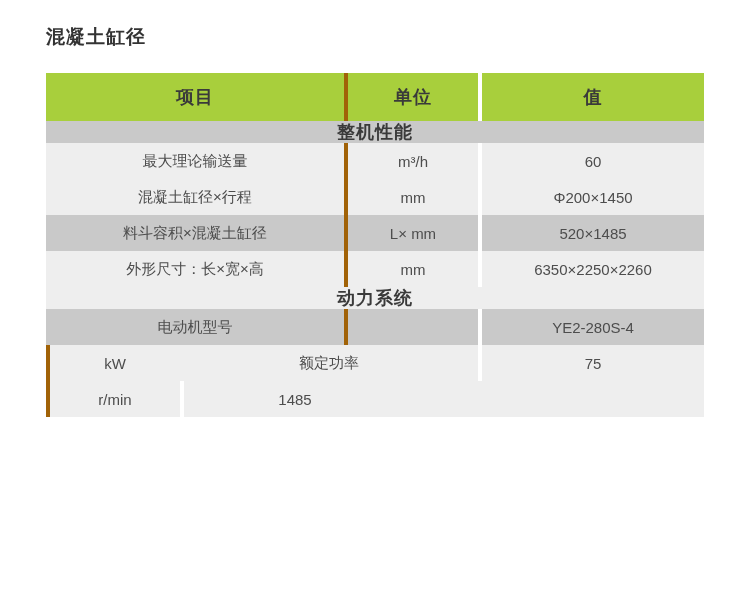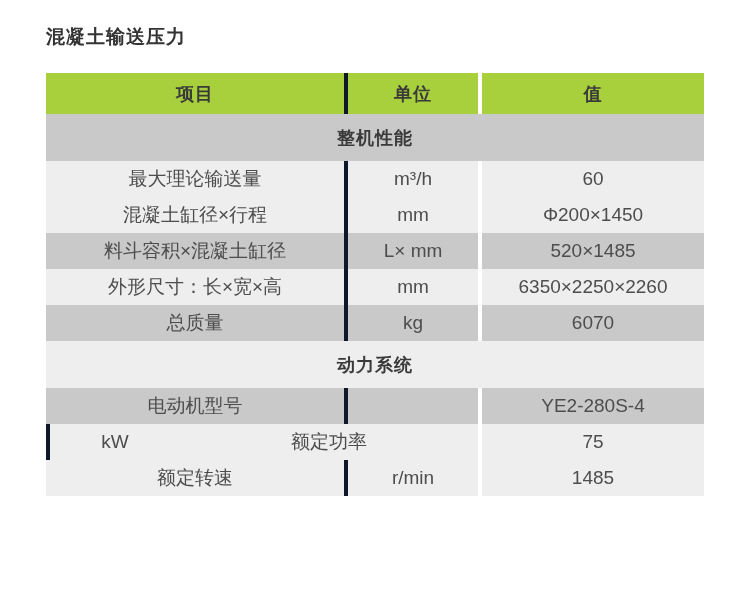--- a/index.html
+++ b/index.html
@@ -18,48 +18,48 @@
   .page { padding: 24px 0 0 46px; }
   .page-title {
     font-size: 19px;
     font-weight: bold;
     color: #333333;
     letter-spacing: 1px;
     margin-bottom: 23px;
   }
   .spec-table { width: 658px; }
   .row { display: flex; width: 100%; }
-  .header-row { height: 41px; background: var(--header-green); }
+  .header-row { height: 48px; background: var(--header-green); }
   .hcell {
     display: flex; align-items: center; justify-content: center;
     font-size: 18px; font-weight: bold; color: var(--text-dark);
     letter-spacing: 1px;
   }
   .section-row {
-    height: 47px;
+    height: 22px;
     display: flex; align-items: center; justify-content: center;
     font-size: 18px; font-weight: bold; color: var(--text-dark);
     letter-spacing: 1px;
   }
   .data-row { height: 36px; }
   .cell {
     display: flex; align-items: center; justify-content: center;
-    font-size: 19px; color: var(--text-data); text-align: center;
+    font-size: 15px; color: var(--text-data); text-align: center;
   }
   .c1 { width: 298px; }
-  .c2 { width: 134px; border-left: 4px solid #0f172a; }
+  .c2 { width: 134px; border-left: 4px solid #a16207; }
   .c3 { width: 226px; border-left: 4px solid #ffffff; }
   .dark { background: var(--row-dark); }
   .light { background: var(--row-light); }
 </style>
 </head>
 <body>
 
 <div class="page">
-  <div class="page-title">混凝土输送压力</div>
+  <div class="page-title">混凝土缸径</div>
 
   <div class="spec-table">
 
     <div class="row header-row">
       <div class="hcell c1">项目</div>
       <div class="hcell c2">单位</div>
       <div class="hcell c3">值</div>
     </div>
 
     <div class="section-row dark">整机性能</div>
@@ -82,41 +82,35 @@
       <div class="cell c2">L× mm</div>
       <div class="cell c3">520×1485</div>
     </div>
 
     <div class="row data-row light">
       <div class="cell c1">外形尺寸：长×宽×高</div>
       <div class="cell c2">mm</div>
       <div class="cell c3">6350×2250×2260</div>
     </div>
 
-    <div class="row data-row dark">
-      <div class="cell c1">总质量</div>
-      <div class="cell c2">kg</div>
-      <div class="cell c3">6070</div>
-    </div>
 
     <div class="section-row light">动力系统</div>
 
     <div class="row data-row dark">
       <div class="cell c1">电动机型号</div>
       <div class="cell c2"></div>
       <div class="cell c3">YE2-280S-4</div>
     </div>
 
     <div class="row data-row light">
       <div class="cell c2">kW</div>
       <div class="cell c1">额定功率</div>
       <div class="cell c3">75</div>
     </div>
 
 
     <div class="row data-row light">
-      <div class="cell c1">额定转速</div>
       <div class="cell c2">r/min</div>
       <div class="cell c3">1485</div>
     </div>
 
   </div>
 </div>
 
 </body></html>

